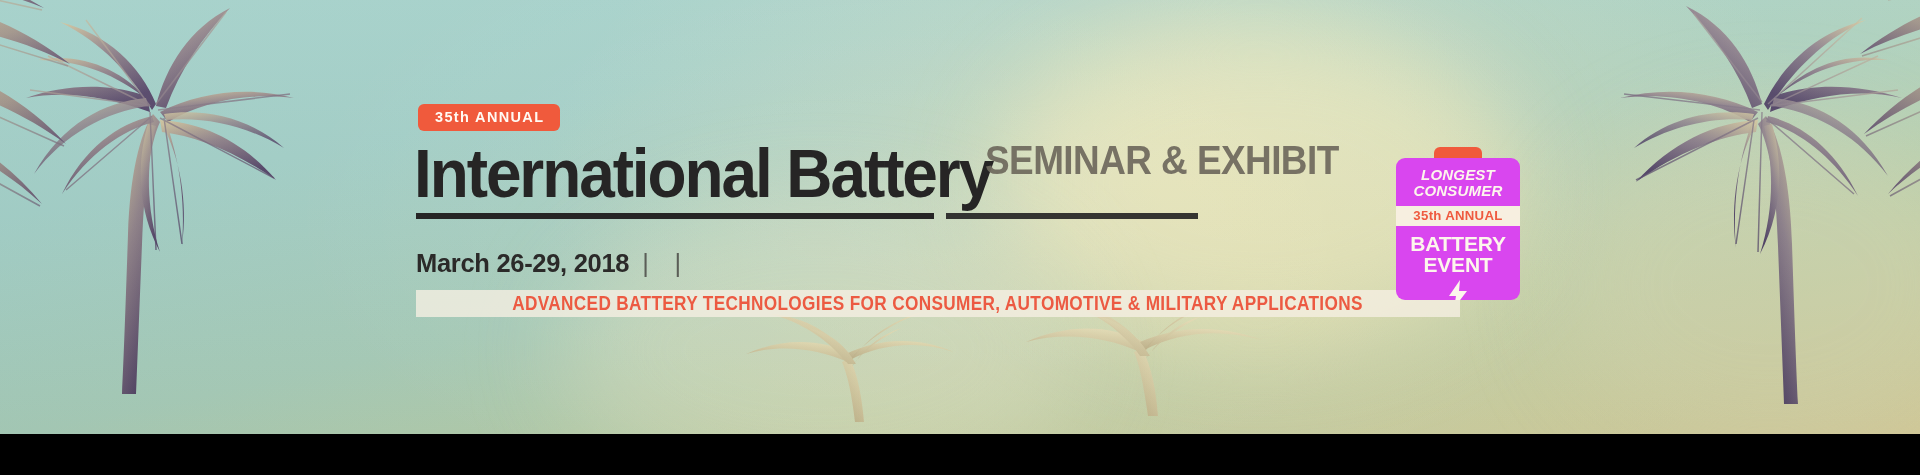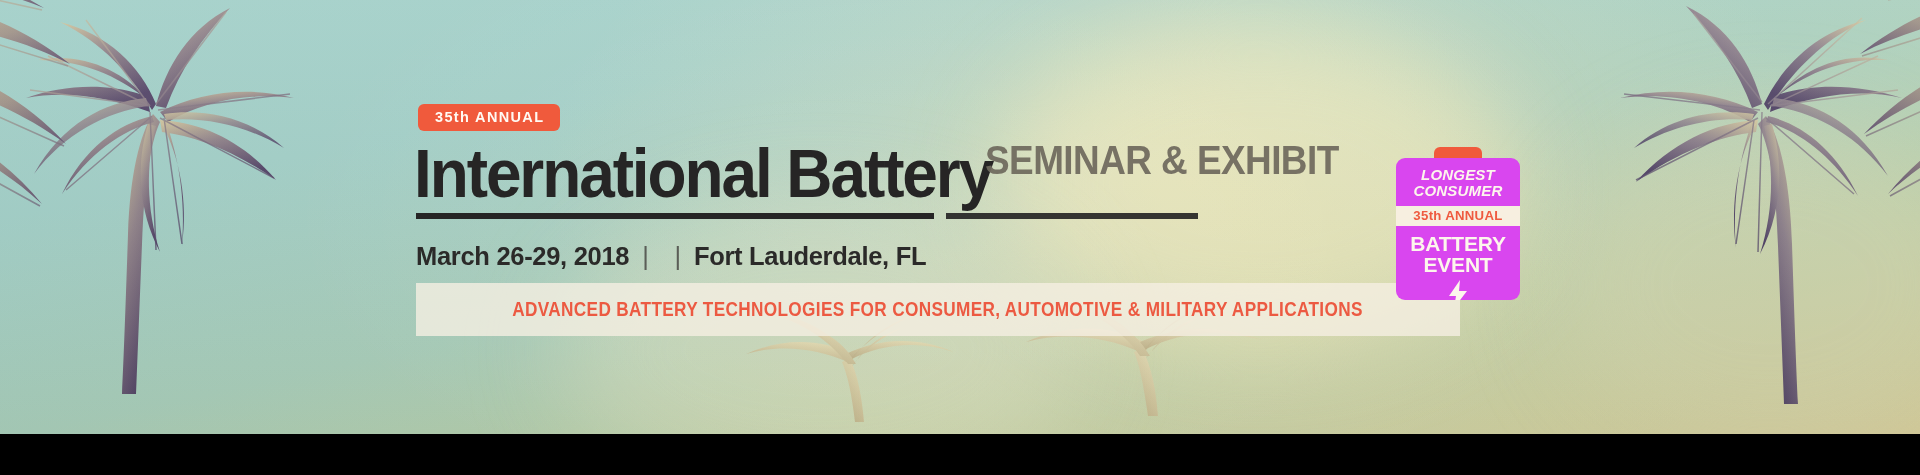--- a/index.html
+++ b/index.html
@@ -123,21 +123,21 @@
   .rules .rule-main{
     width:518px; height:6px; background:#262525;
   }
   .rules .rule-gap{ width:12px; height:6px; }
   .rules .rule-sub{
     width:252px; height:6px; background:#262525; opacity:.92;
   }
 
   
   .dateline{
-    margin-top:23px;
+    margin-top:30px;
     margin-left:2px;
     font-size:25.5px;
     font-weight:bold;
     color:#2b2a29;
     letter-spacing:-0.3px;
     white-space:nowrap;
     display:flex;
     align-items:center;
   }
   .dateline .sep{
@@ -145,21 +145,21 @@
     font-weight:normal;
     margin:0 13px;
     opacity:.85;
   }
 
   
   .tagline{
     margin-top:12px;
     margin-left:2px;
     width:1044px;
-    height:53px;
+    height:27px;
     background:rgba(245,239,226,0.80);
     display:flex;
     align-items:center;
     justify-content:center;
   }
   .tagline span{
     color:#ec5a42;
     font-size:20px;
     font-weight:bold;
     letter-spacing:0.4px;
@@ -397,21 +397,20 @@
     <div class="rules">
       <div class="rule-main"></div>
       <div class="rule-gap"></div>
       <div class="rule-sub"></div>
     </div>
 
     <div class="dateline">
       <span>March 26-29, 2018</span>
       <span class="sep">|</span>
       <span class="sep">|</span>
-      <span>Fort Lauderdale, FL</span>
     </div>
 
     <div class="tagline">
       <span>ADVANCED BATTERY TECHNOLOGIES FOR CONSUMER, AUTOMOTIVE &amp; MILITARY APPLICATIONS</span>
     </div>
   </div>
 
   <div class="badge">
     <div class="nub"></div>
     <div class="body">

